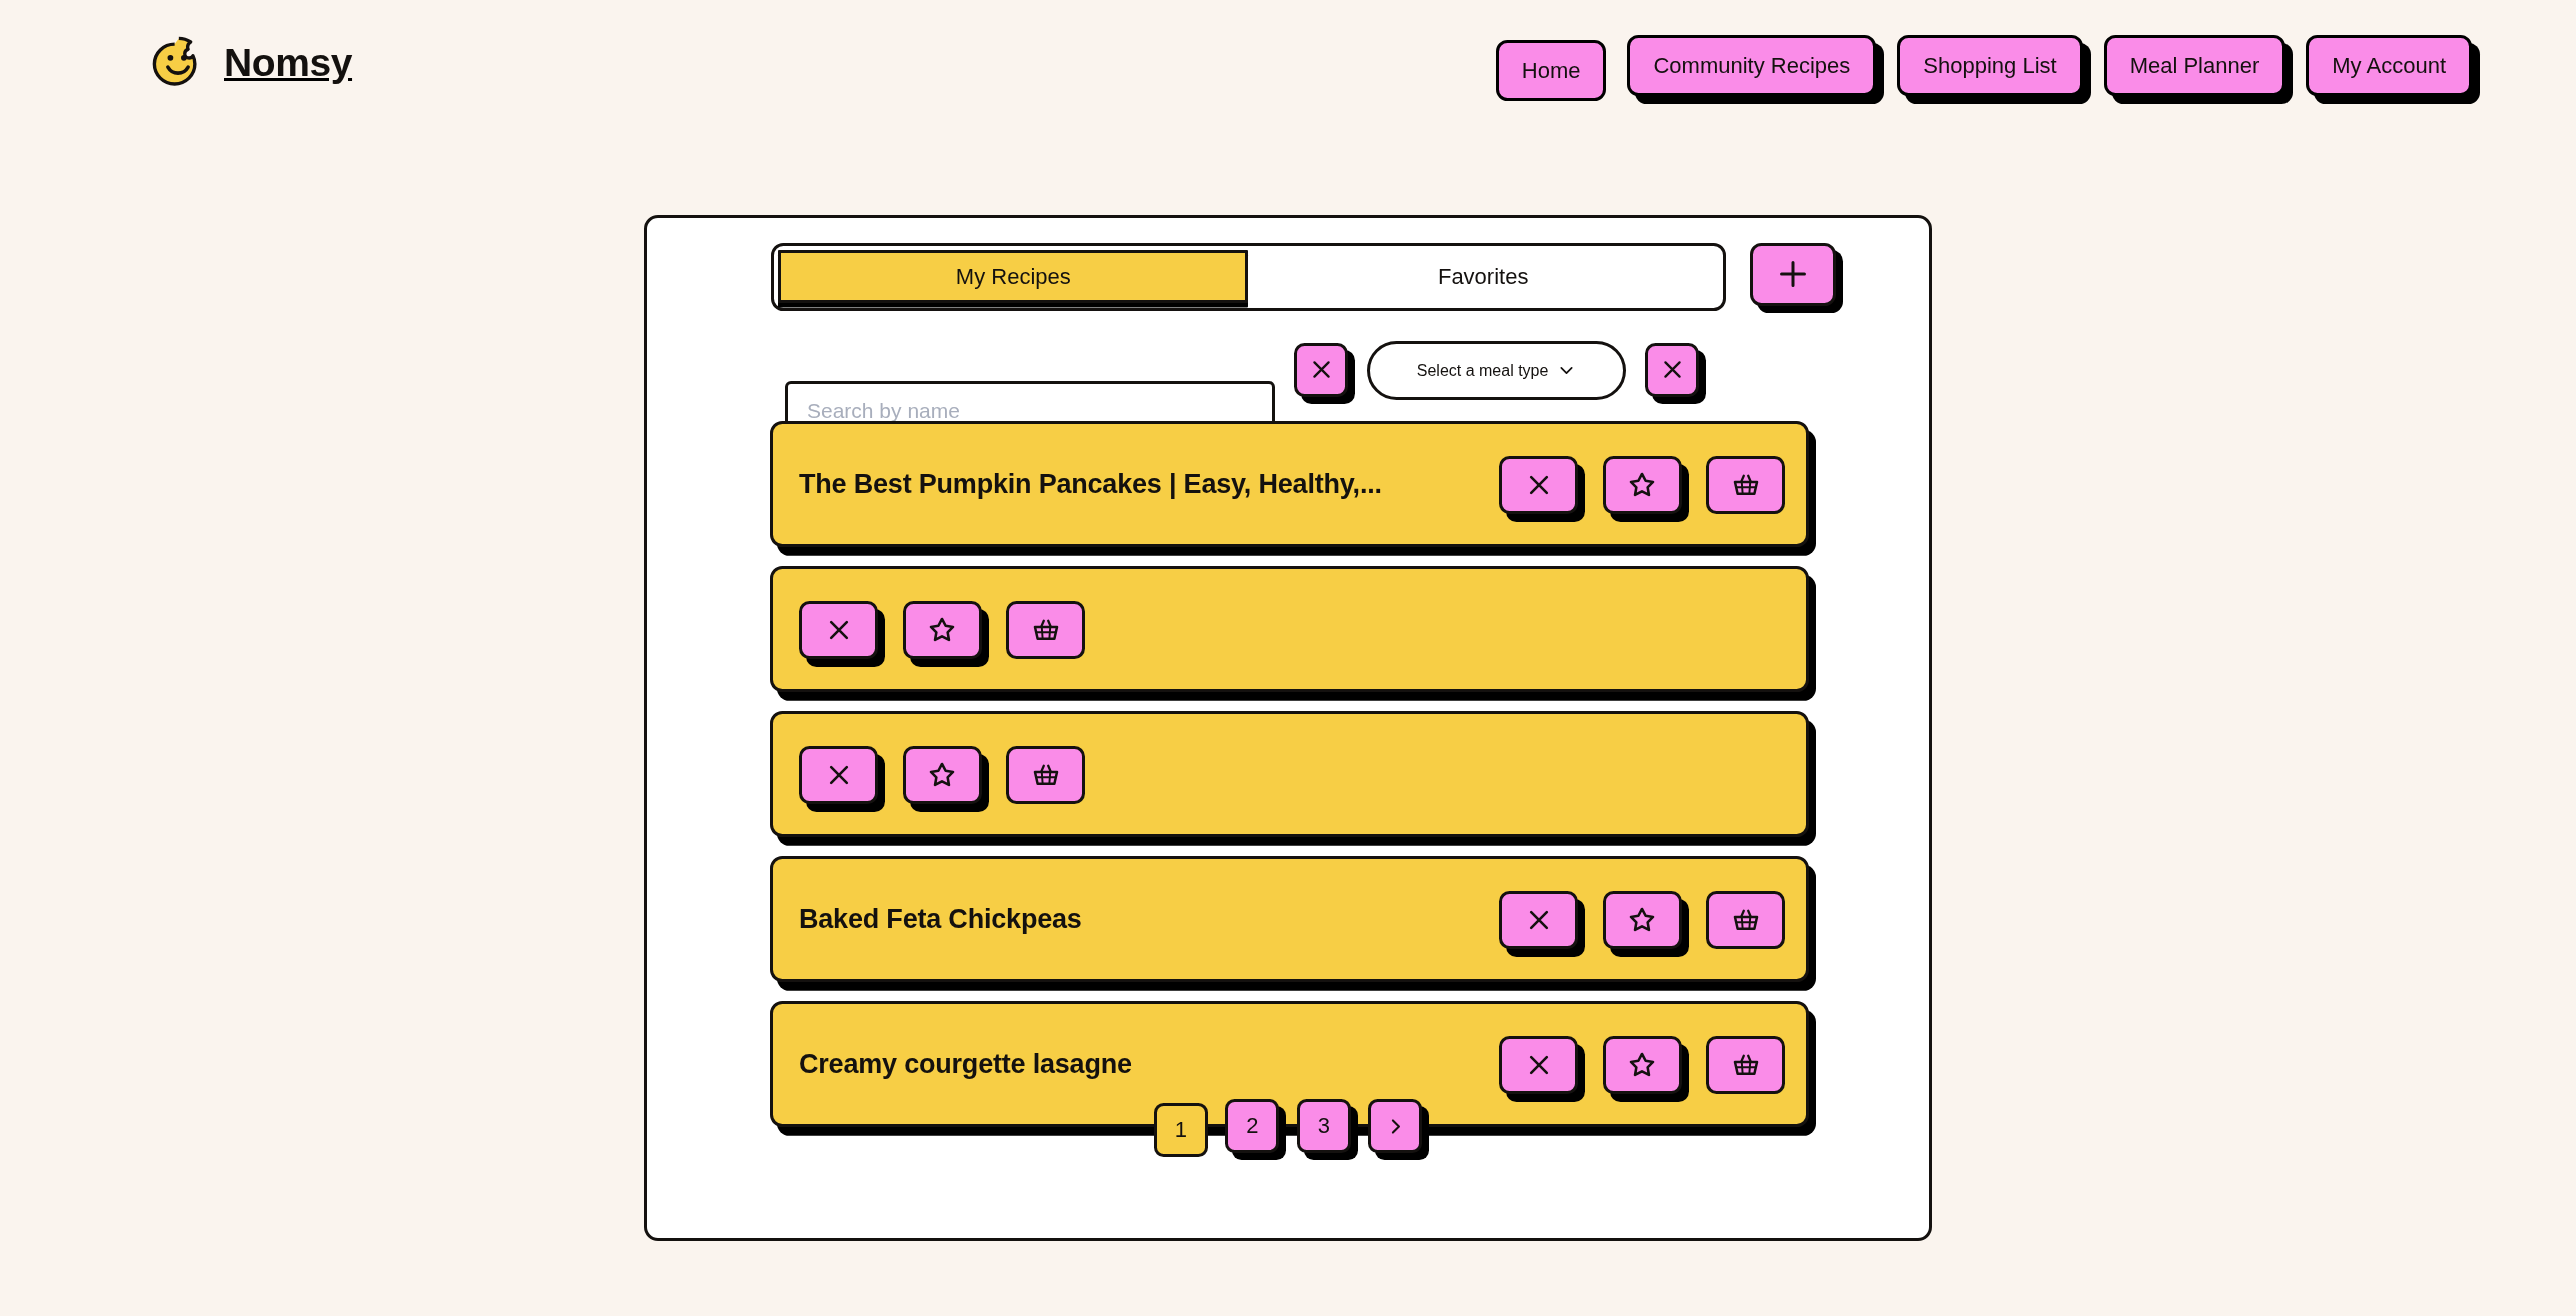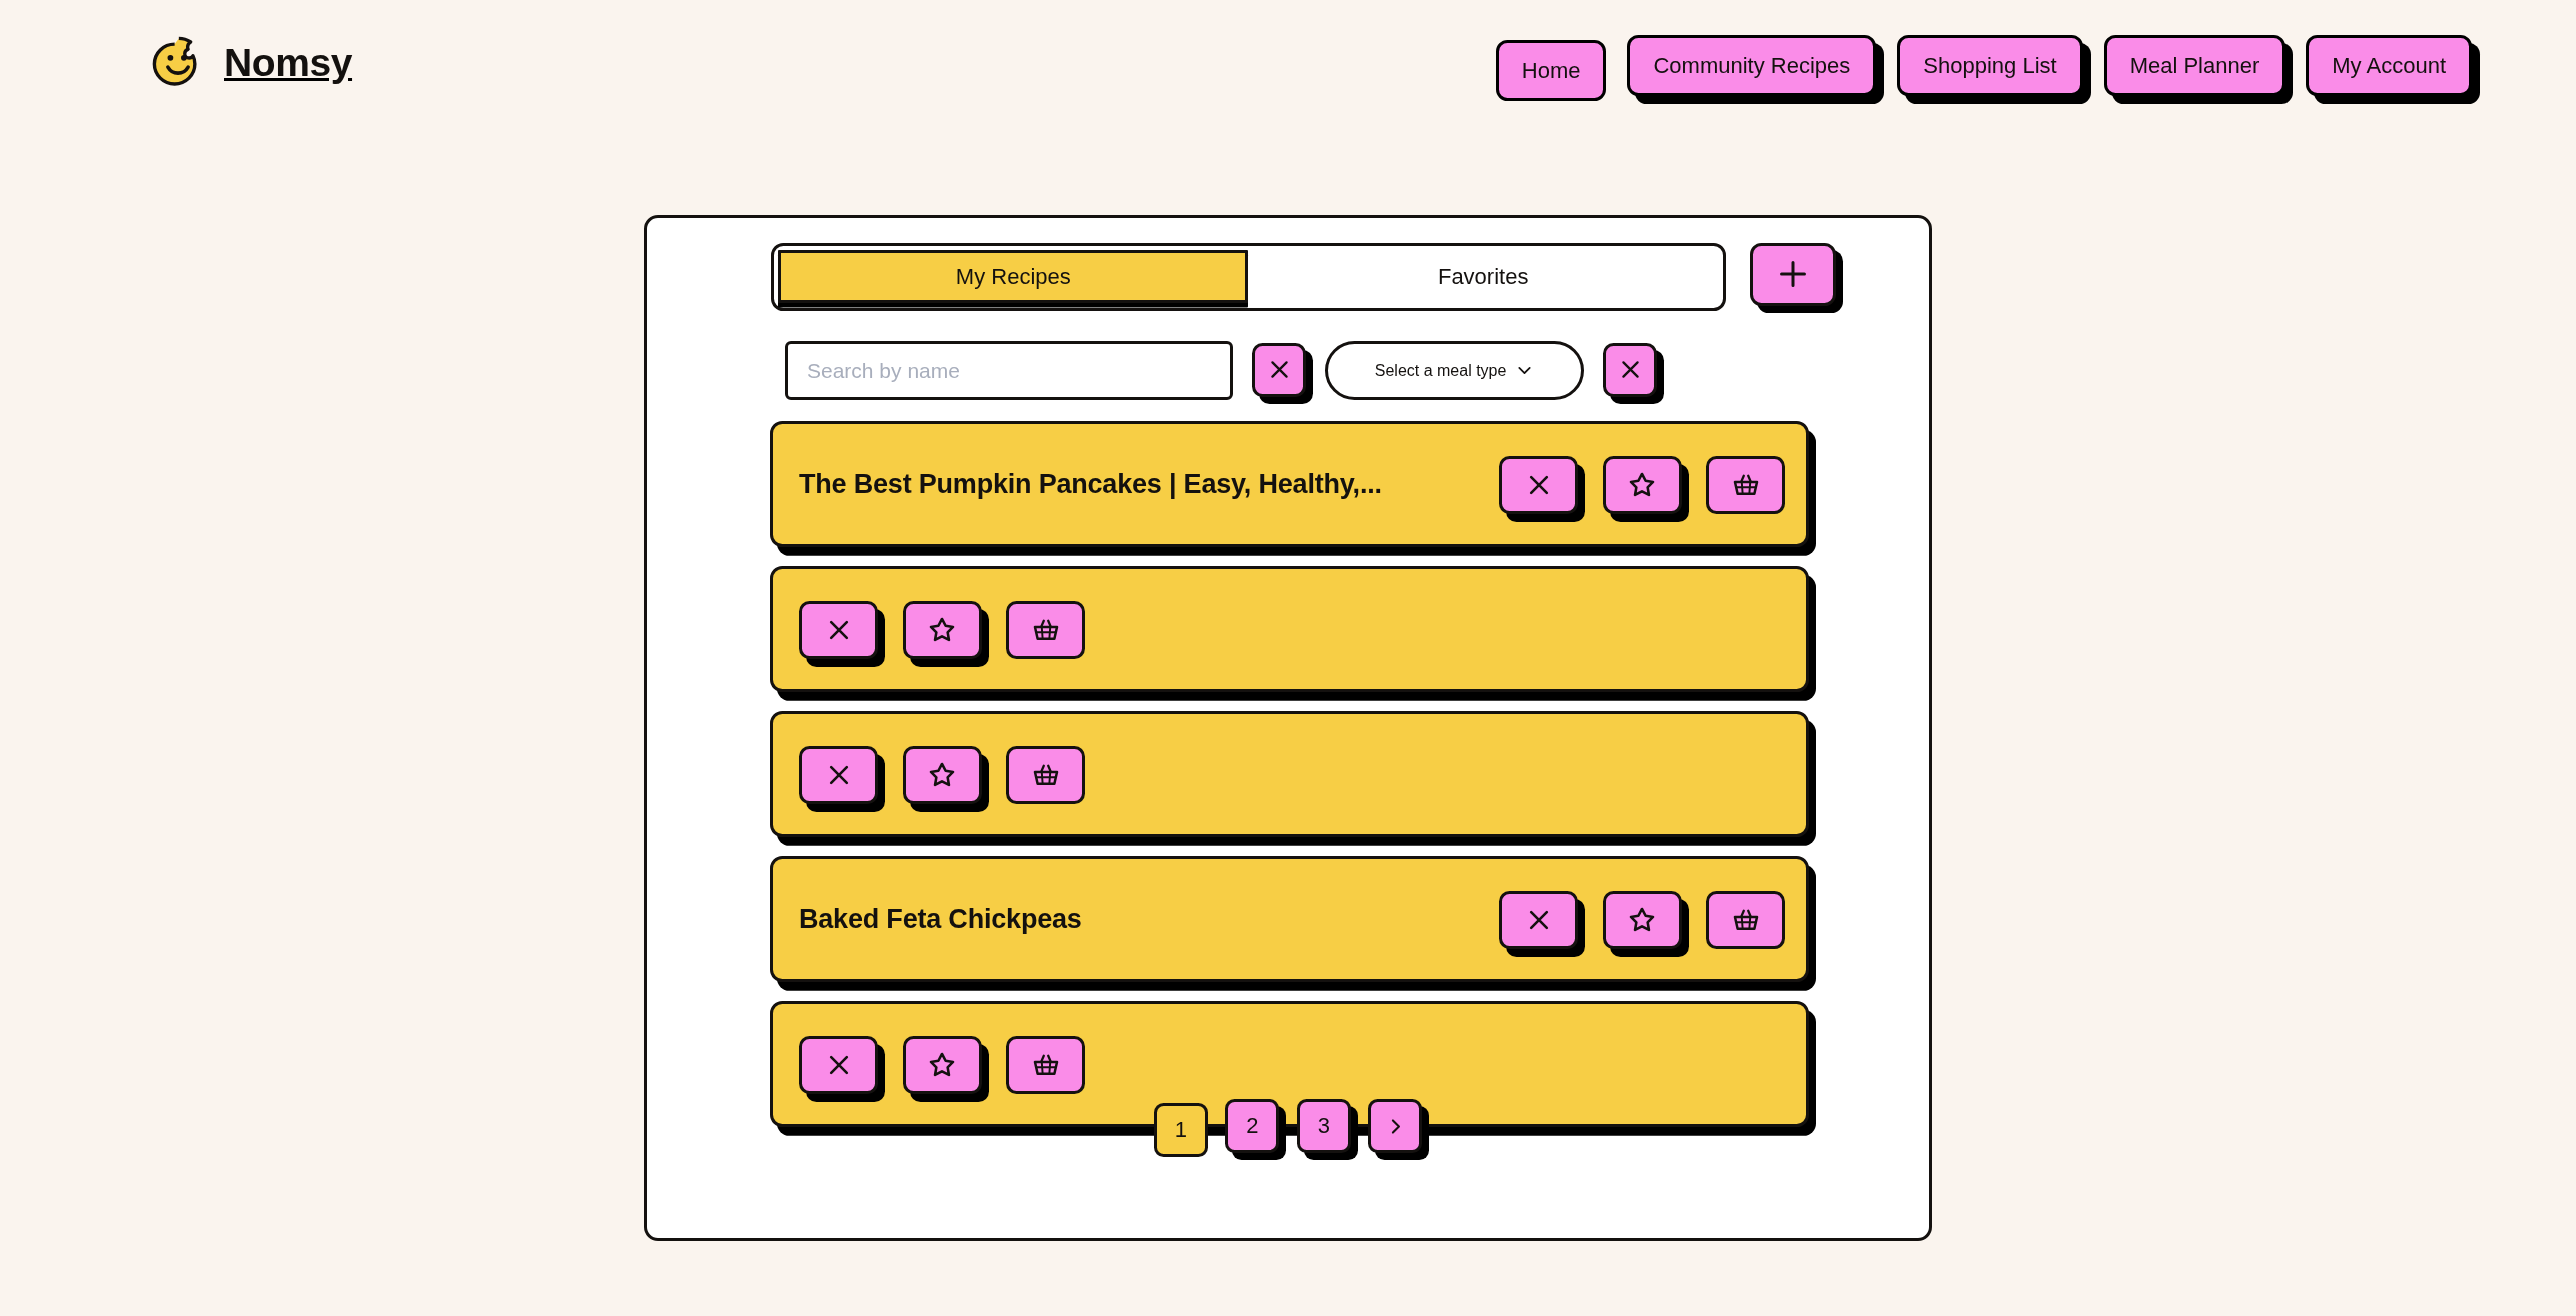--- a/index.html
+++ b/index.html
@@ -139,30 +139,31 @@
     position: absolute;
     left: 138px;
     top: 123px;
     width: 1043px;
     height: 63px;
     display: flex;
     align-items: flex-start;
     gap: 19px;
   }
   .search-input {
-    width: 448px;
+    width: 490px;
     height: 59px;
     background: #fff;
     border: 3.5px solid #14110F;
     border-radius: 6px;
     padding: 0 19px;
     font-size: 21px;
     font-family: "Liberation Sans", sans-serif;
     color: #14110F;
     outline: none;
+    margin-top: 40px;
   }
   .search-input::placeholder { color: #A8AEBC; }
 
   .clear-btn {
     width: 54px;
     height: 54px;
     background: #FA8CE8;
     border: 3.5px solid #14110F;
     border-radius: 10.5px;
     box-shadow: 7px 7px 0 #000;
@@ -453,20 +454,21 @@
               <path d="M11.5 13.5L14.5 6.5M22.5 13.5L19.5 6.5" stroke="#14110F" stroke-width="2.6" stroke-linecap="round"></path>
               <path d="M4.5 13.5h25l-3 13.5h-19z" stroke="#14110F" stroke-width="2.8" stroke-linejoin="round"></path>
               <path d="M6.3 19.5h21.4M12.2 13.8l1 13M21.8 13.8l-1 13" stroke="#14110F" stroke-width="2.2"></path>
             </svg>
           </span>
         </button>
       </div>
     </div>
 
     <div class="recipe-row">
+      <div class="recipe-title">Creamy courgette lasagne</div>
       <div class="row-actions">
         <button class="act-btn has-shadow">
           <span>
             <svg class="gl" width="26" height="26" viewBox="0 0 30 30">
                 <path d="M6 6l18 18M24 6L6 24" stroke="#14110F" stroke-width="3" stroke-linecap="round"></path>
               </svg>
           </span>
         </button>
         <button class="act-btn has-shadow">
           <span>

